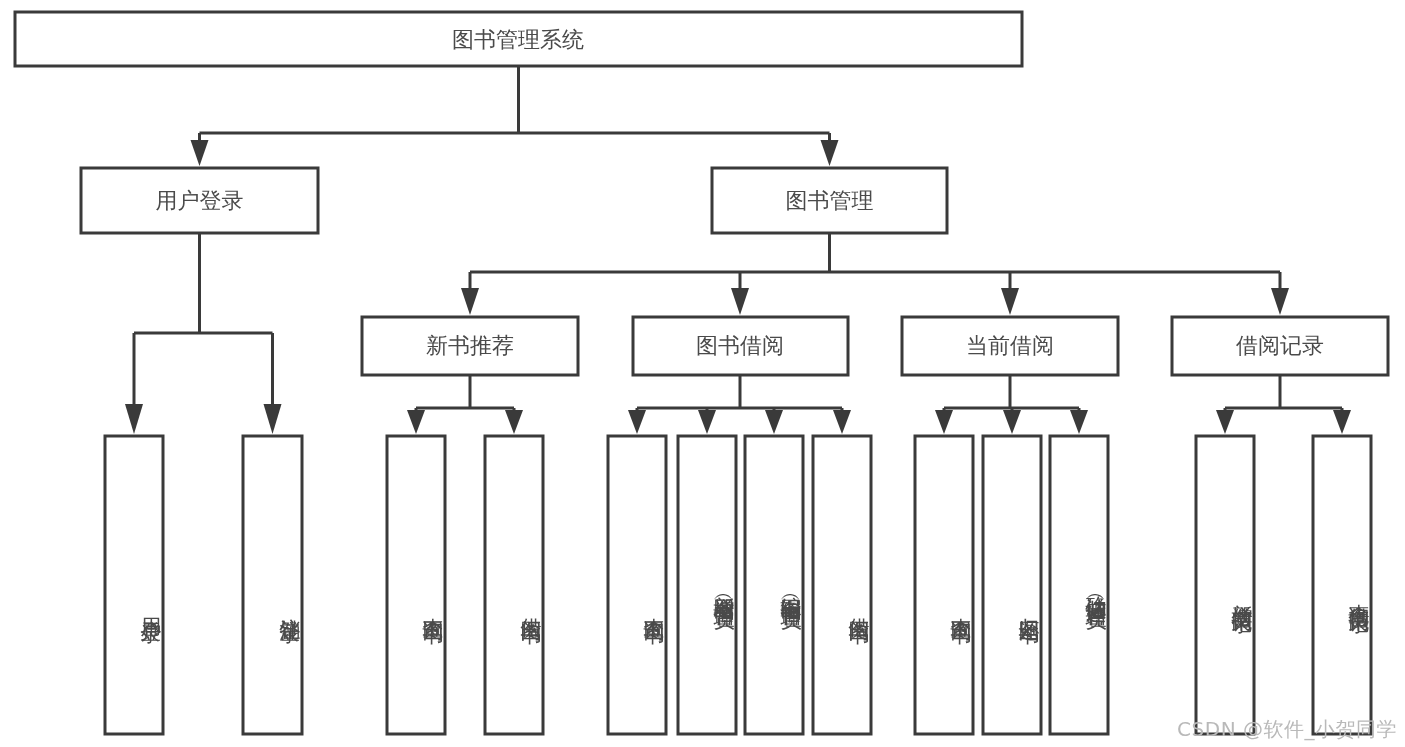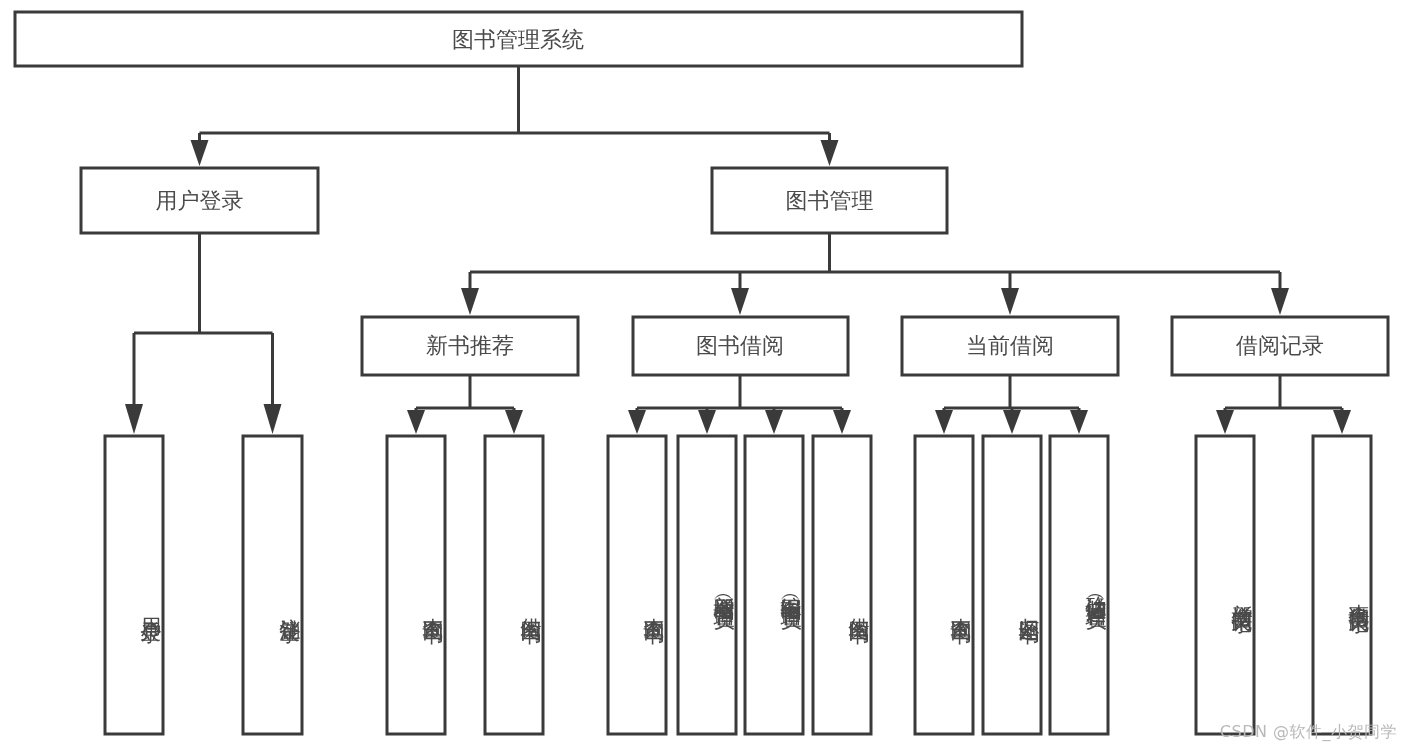--- a/index.html
+++ b/index.html
@@ -60,21 +60,21 @@
     text-align: center;
     white-space: nowrap;
     pointer-events: none;
     user-select: none;
   }
   .watermark {
     position: absolute;
     right: 8px;
     bottom: 4px;
     font-family: "DejaVu Sans", "Liberation Sans", sans-serif;
-    font-size: 16px;
+    font-size: 20px;
     color: #b9b9b9;
     letter-spacing: 0.5px;
     user-select: none;
   }
 </style>
 </head>
 <body>
 
 <div id="diagram-root">
 

